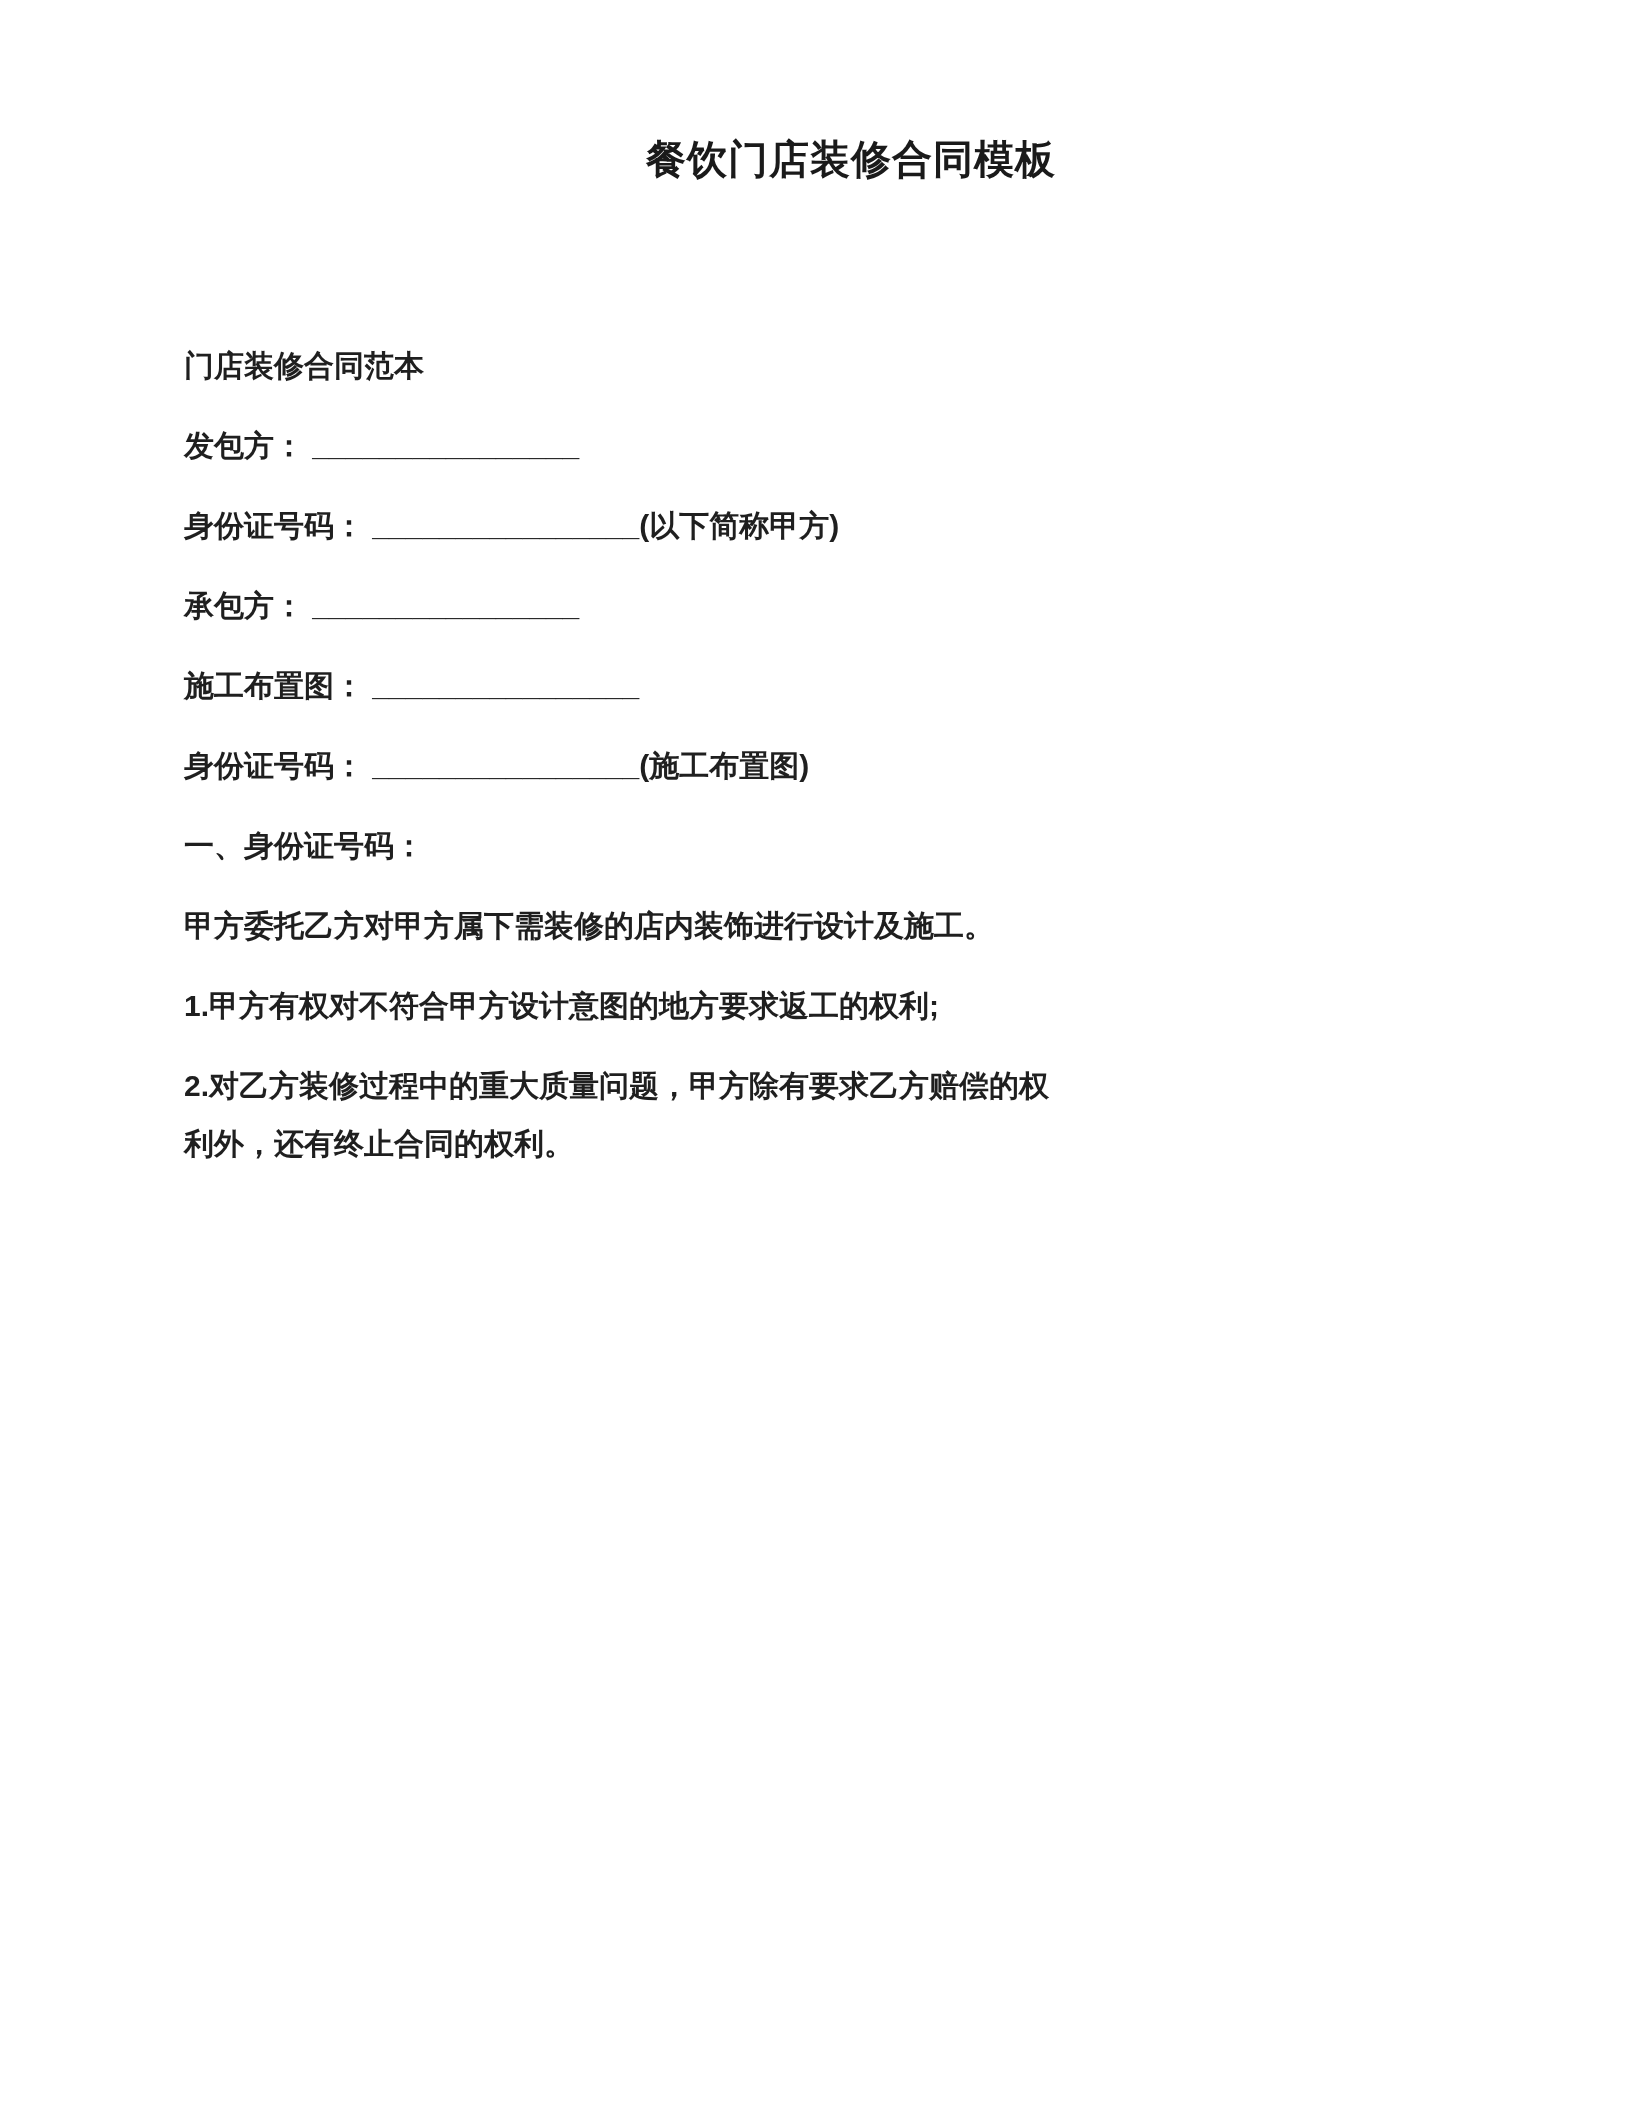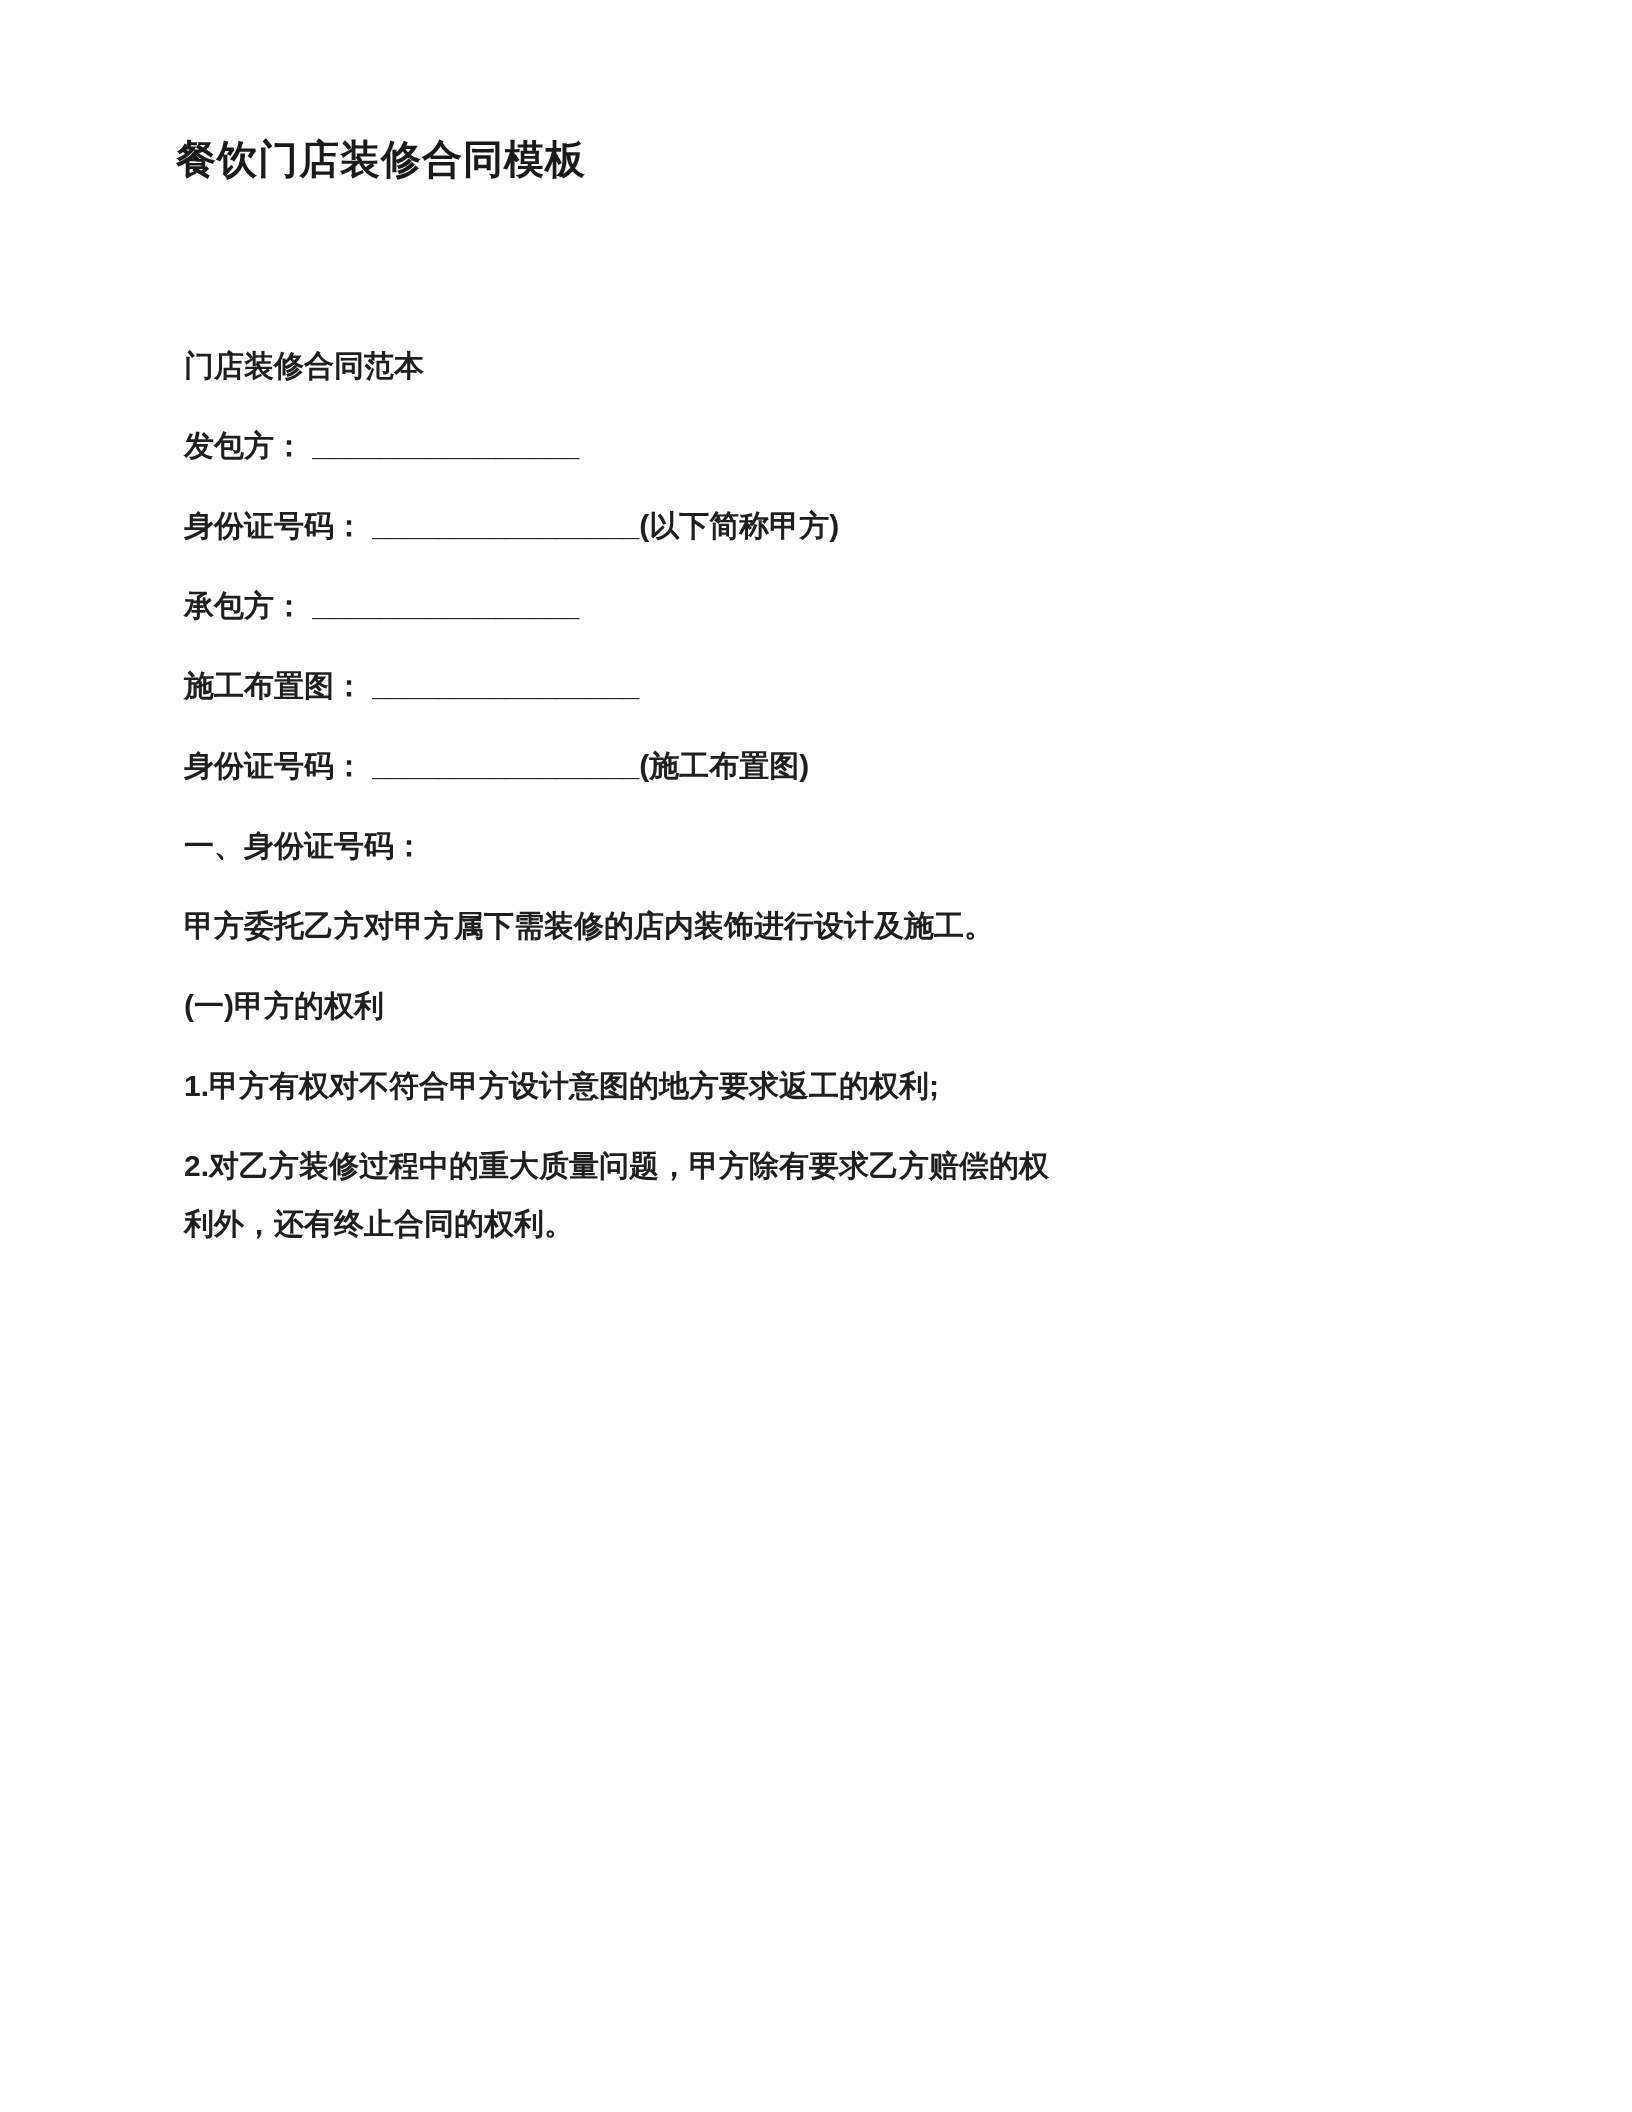--- a/index.html
+++ b/index.html
@@ -19,21 +19,21 @@
     height: 2112px;
     background: #ffffff;
     padding: 132px 0 0 176px;
   }
   .content-col {
     width: 880px;
   }
   .doc-title {
     width: 880px;
     margin: 0 0 150px 0;
-    text-align: left;
+    text-align: right;
     font-size: 40px;
     font-weight: 700;
     letter-spacing: 1px;
     color: #1a1a1a;
   }
   .doc-body p {
     margin: 0 0 22px 8px;
     font-size: 30px;
     font-weight: 700;
     line-height: 58px;
@@ -49,17 +49,16 @@
 
   <div class="content-col doc-body">
     <p>门店装修合同范本</p>
     <p>发包方： ________________</p>
     <p>身份证号码： ________________(以下简称甲方)</p>
     <p>承包方： ________________</p>
     <p>施工布置图： ________________</p>
     <p>身份证号码： ________________(施工布置图)</p>
     <p>一、身份证号码：</p>
     <p>甲方委托乙方对甲方属下需装修的店内装饰进行设计及施工。</p>
-    <p>(一)甲方的权利</p>
     <p>1.甲方有权对不符合甲方设计意图的地方要求返工的权利;</p>
     <p>2.对乙方装修过程中的重大质量问题，甲方除有要求乙方赔偿的权利外，还有终止合同的权利。</p>
   </div>
 </div>
 
 </body></html>

